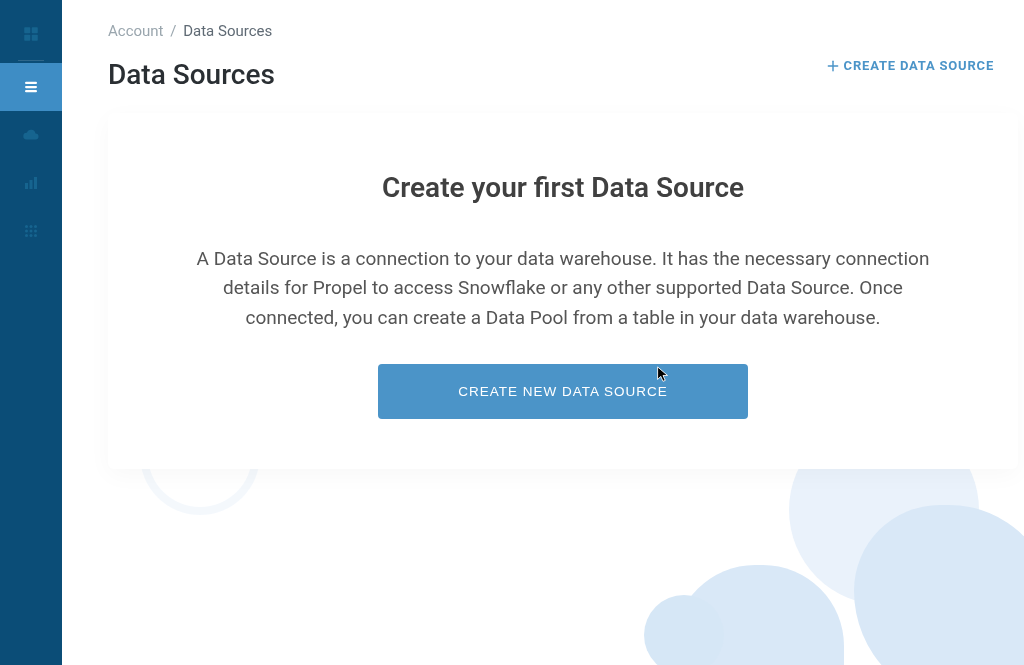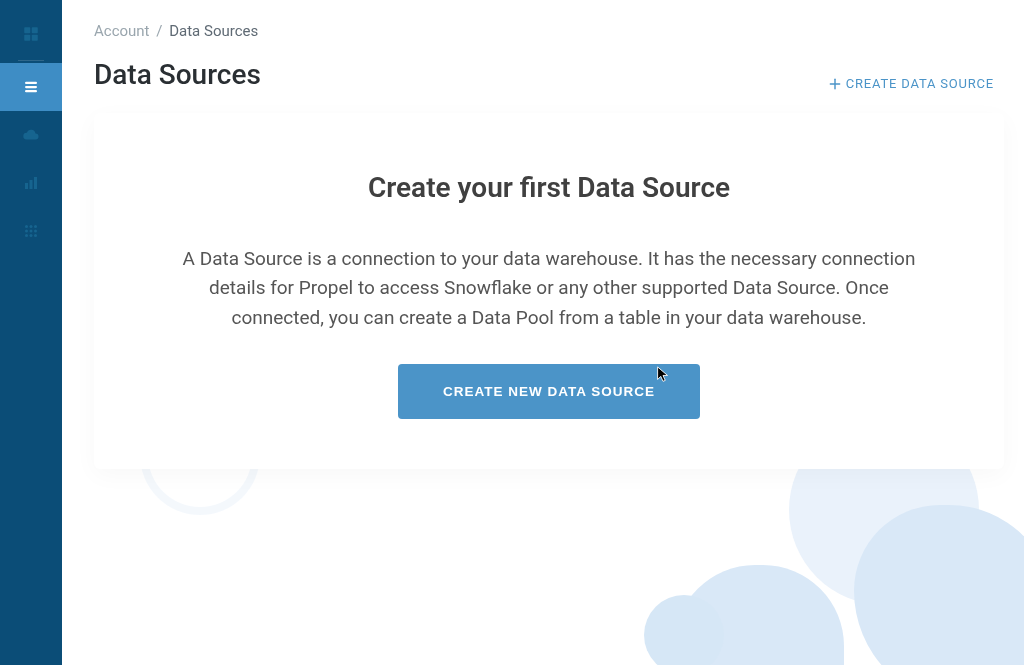--- a/index.html
+++ b/index.html
@@ -9,31 +9,31 @@
   
   
   .sidebar { width: 62px; background: #0b4d77; display: flex; flex-direction: column; align-items: center; padding-top: 10px; z-index: 10; }
   .sidebar-item { width: 62px; height: 48px; display: flex; align-items: center; justify-content: center; cursor: pointer; }
   .sidebar-item.active { background: #3e8dc5; }
   .sidebar-divider { width: 26px; height: 1px; background: rgba(255,255,255,0.15); margin: 2px 0; }
   .sidebar-icon { width: 18px; height: 18px; display: block; }
   .sidebar-icon svg { width: 100%; height: 100%; display: block; }
   
   
-  .main { flex: 1; position: relative; padding: 22px 30px 0 32px; background: #ffffff; overflow: hidden; }
+  .main { flex: 1; position: relative; padding: 22px 30px 0 46px; background: #ffffff; overflow: hidden; }
   
   .breadcrumb { font-size: 15px; color: #9aa6ae; margin-bottom: 18px; }
   .breadcrumb .crumb-link { color: #9aa6ae; cursor: pointer; }
   .breadcrumb .sep { color: #9aa6ae; margin: 0 3px; }
   .breadcrumb .crumb-current { color: #5f6a74; }
   
   .header-row { display: flex; align-items: flex-start; justify-content: space-between; }
   .page-title { font-size: 28px; font-weight: 500; color: #2a2f33; }
   
-  .create-link { display: inline-flex; align-items: center; gap: 4px; color: #4b94c8; font-size: 13px; font-weight: 400; letter-spacing: 0.8px; cursor: pointer; margin-top: 18px; }
+  .create-link { display: inline-flex; align-items: center; gap: 4px; color: #4b94c8; font-size: 13px; font-weight: 700; letter-spacing: 0.8px; cursor: pointer; }
   .create-link .plus-icon { width: 14px; height: 14px; display: inline-flex; }
   .create-link .plus-icon svg { width: 100%; height: 100%; }
   
   .card {
     position: relative;
     margin-top: 22px;
     width: 910px;
     min-height: 310px;
     background: #ffffff;
     border-radius: 6px;
@@ -43,24 +43,24 @@
   }
   
   .card-title { font-size: 28px; font-weight: 600; color: #404040; margin-bottom: 40px; }
   .card-desc { font-size: 19px; line-height: 1.55; color: #555; margin-bottom: 32px; }
   
   .primary-btn {
     display: inline-block;
     background: #4b94c8;
     color: #ffffff;
     font-size: 13.5px;
-    font-weight: 700;
+    font-weight: 400;
     letter-spacing: 1px;
     padding: 20px 0;
-    width: 302px;
+    width: 370px;
     border-radius: 4px;
     cursor: pointer;
     border: none;
   }
   
   
   .deco-tl-1 { position: absolute; left: 90px; top: 124px; width: 50px; height: 180px; background: #eaf2fb; border-radius: 8px; z-index: 0; }
   .deco-tl-2 { position: absolute; left: 157px; top: 124px; width: 125px; height: 42px; background: #eaf2fb; border-radius: 8px; z-index: 0; }
   .deco-tl-ring {
     position: absolute; left: 78px; top: 395px; width: 120px; height: 120px;

